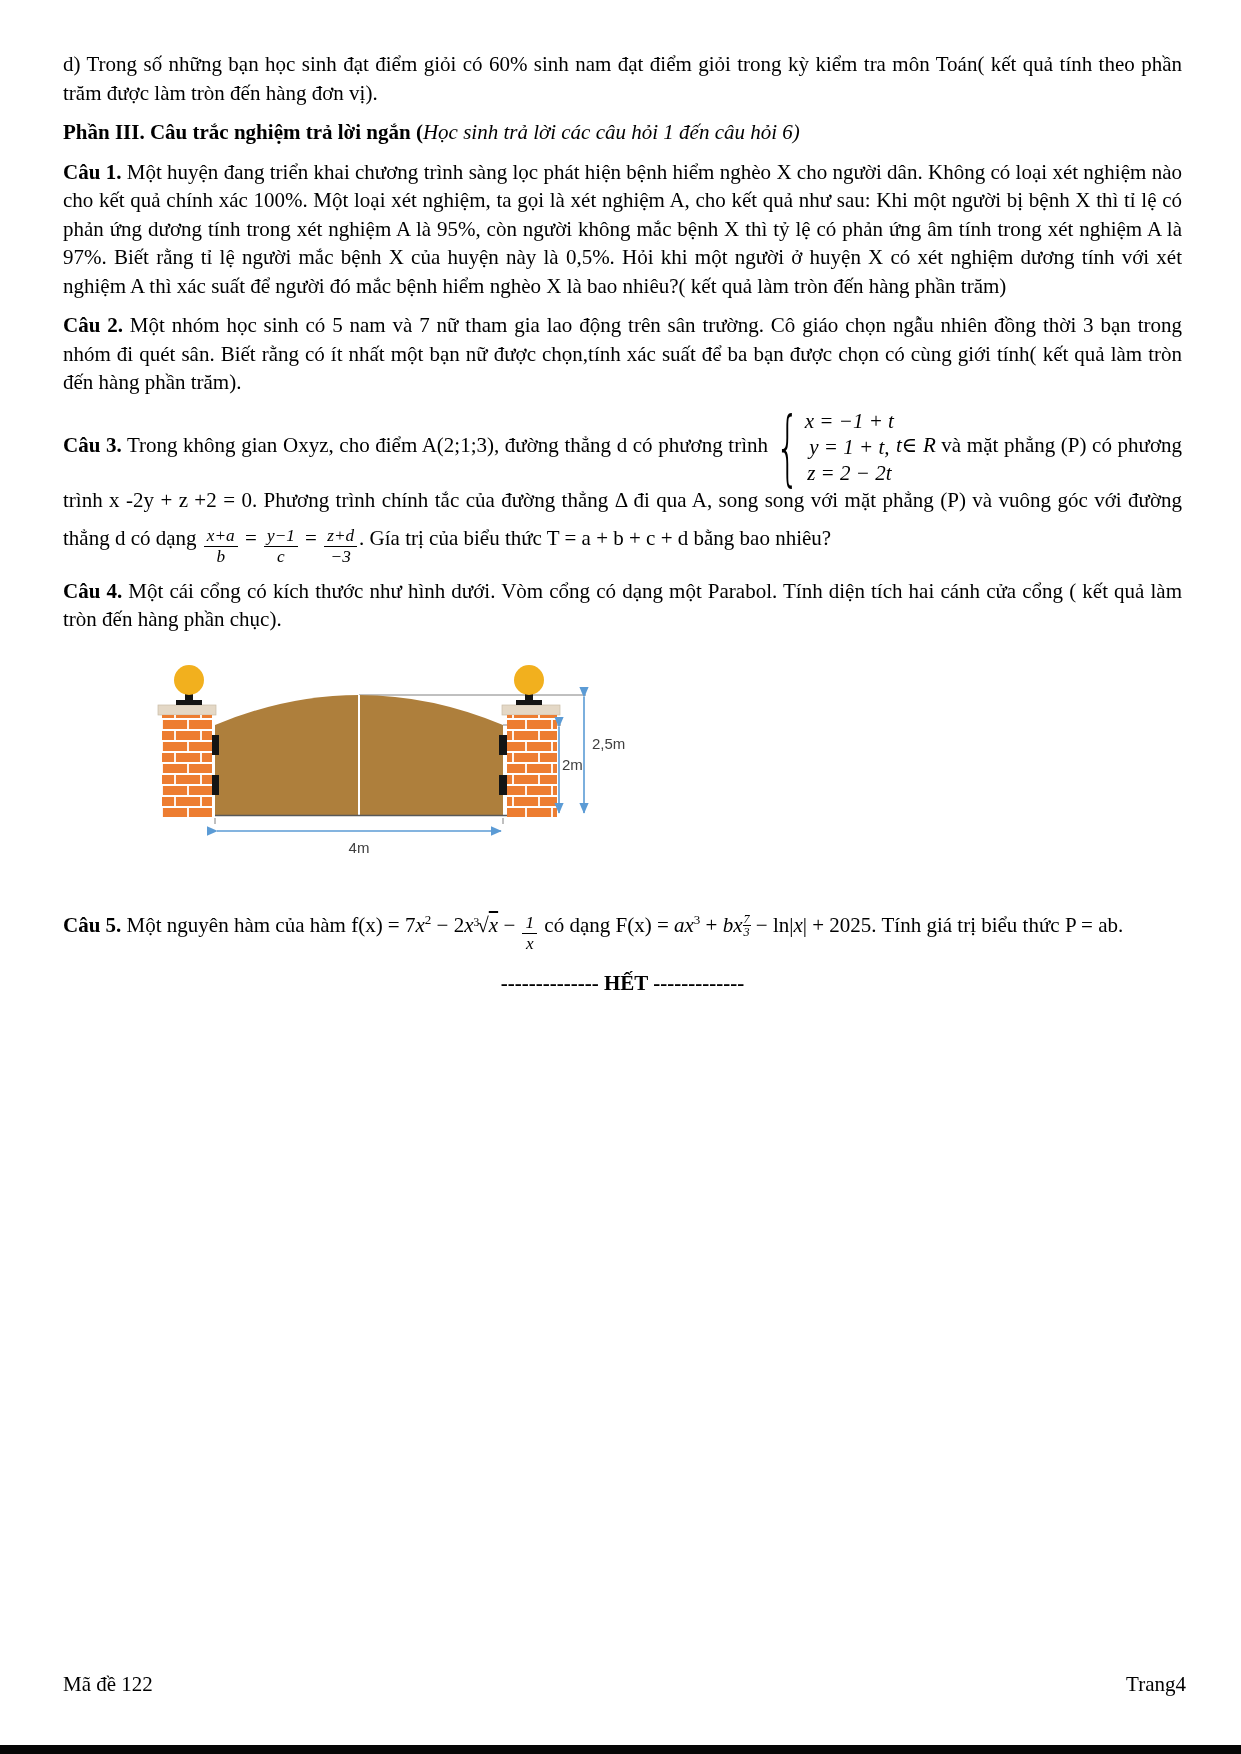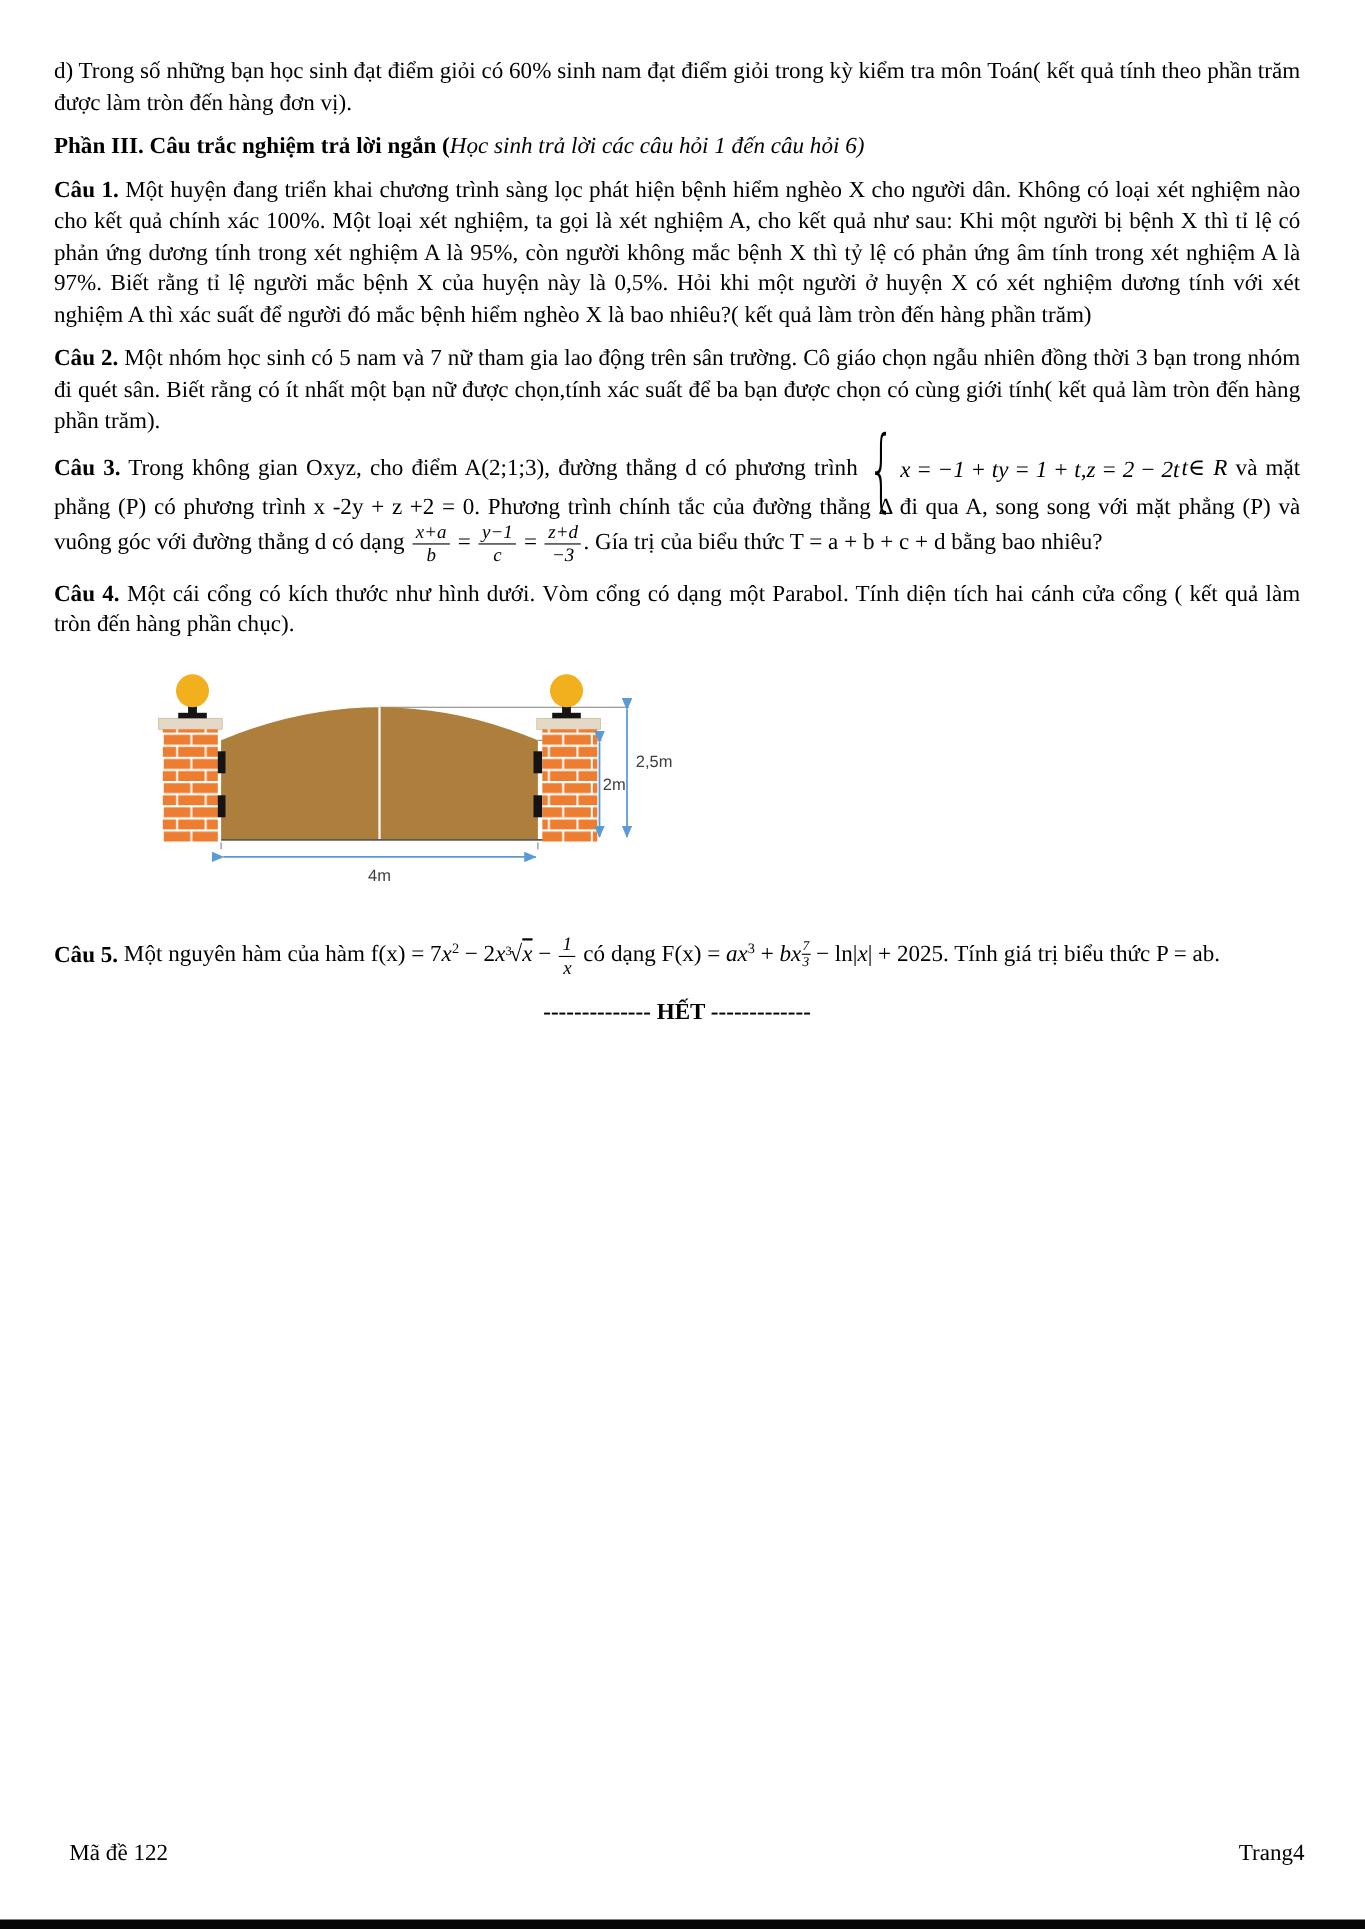--- a/index.html
+++ b/index.html
@@ -1,47 +1,47 @@
 <!DOCTYPE html>
 <html><head>
 <meta charset="utf-8">
 <style>
   html,body{margin:0;padding:0;}
   body{
     width:1241px;height:1754px;position:relative;background:#ffffff;
     font-family:"Liberation Serif","DejaVu Serif",serif;
     font-size:21px;color:#000;overflow:hidden;
   }
-  .content{position:absolute;left:49px;right:59px;top:50px;}
+  .content{position:absolute;left:63px;right:59px;top:50px;}
   p{margin:0 0 11px 0;text-align:justify;line-height:1.36;}
   .qlabel{font-weight:bold;}
   .heading{font-weight:bold;text-align:left;}
   .heading .ital{font-weight:normal;font-style:italic;}
   sup{line-height:0;}
   .mi{font-style:italic;}
   sup.msup{font-size:0.62em;}
   
   .frac{display:inline-block;text-align:center;vertical-align:middle;
         font-size:0.82em;line-height:1.05;font-style:italic;margin:0 2px;}
-  .frac .num{display:block;border-bottom:1.3px solid #000;padding:0 3px 1px 3px;}
+  .frac .num{display:block;border-bottom:1.3px solid #000;padding:0 3px 1px 3px;margin-top:12px;}
   .frac .den{display:block;padding-top:1px;}
   
   .fsup{display:inline-flex;flex-direction:column;text-align:center;
         vertical-align:0.8em;font-size:0.58em;line-height:1.05;font-style:italic;}
   .fsup .sfn{border-bottom:1px solid #000;padding:0 1px;}
   
   .r3{white-space:nowrap;margin-top:25px;}
   .r3 .ridx{font-size:0.55em;vertical-align:0.55em;margin-right:-2px;}
   .r3 .rsign{font-style:normal;}
   .r3 .rbar{text-decoration:overline;font-style:italic;}
   
   .sys{display:inline-flex;align-items:center;vertical-align:middle;margin:0 2px;}
   .sysbrace{display:inline-block;font-family:"DejaVu Sans",sans-serif;font-weight:300;
             font-size:38px;transform:scaleY(2.15);transform-origin:center;margin-right:5px;line-height:1;}
-  .syslines{display:inline-flex;flex-direction:row;text-align:center;
+  .syslines{display:inline-flex;flex-direction:column;text-align:center;
             font-style:italic;line-height:1.24;font-size:21px;}
   
   .figure{margin:18px 0 38px 92px;width:500px;}
   .figure svg{display:block;}
   .figure text{font-family:"Liberation Sans","DejaVu Sans",sans-serif;font-size:15px;}
   
   .end-line{text-align:center;font-weight:bold;margin-top:16px;}
   .footer{position:absolute;left:63px;right:55px;top:1672px;display:flex;
           justify-content:space-between;line-height:1.2;}
   .bottom-bar{position:absolute;left:0;bottom:0;width:100%;height:9px;background:#060606;}

